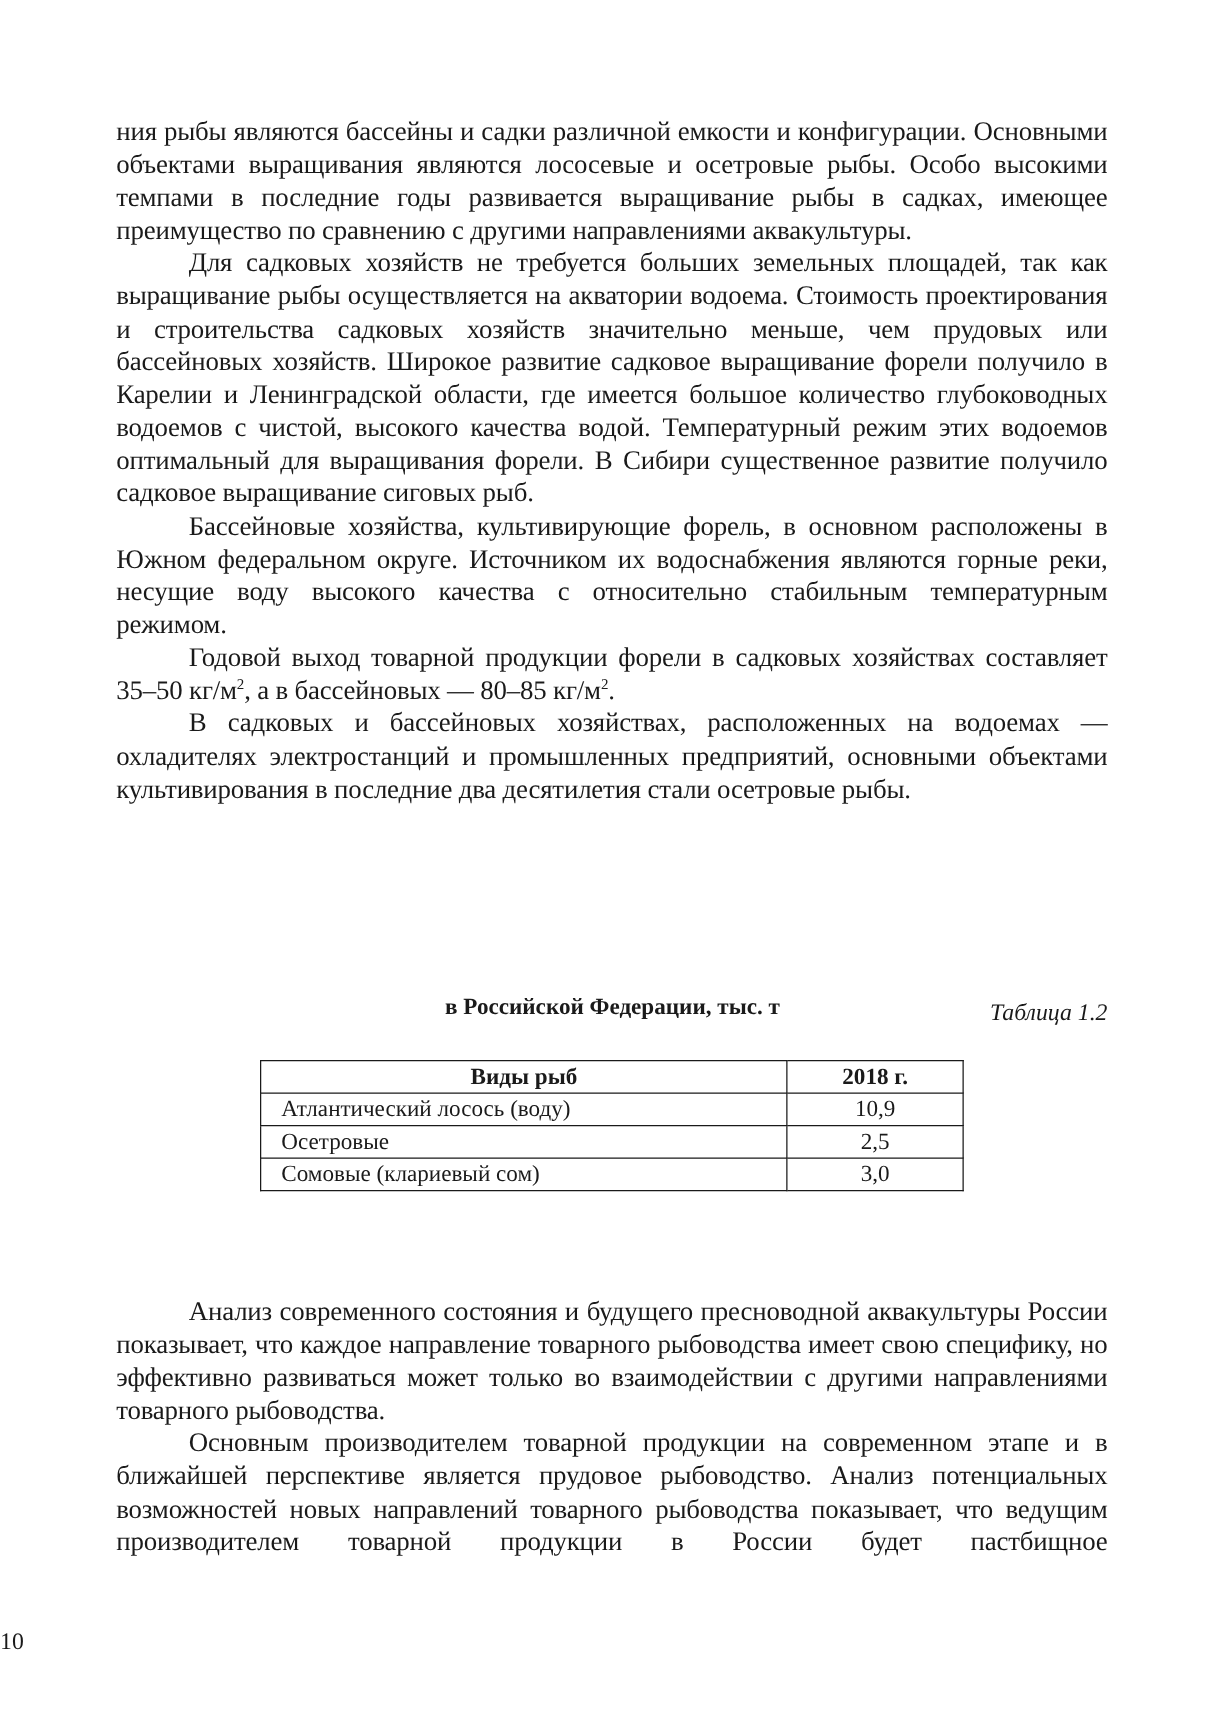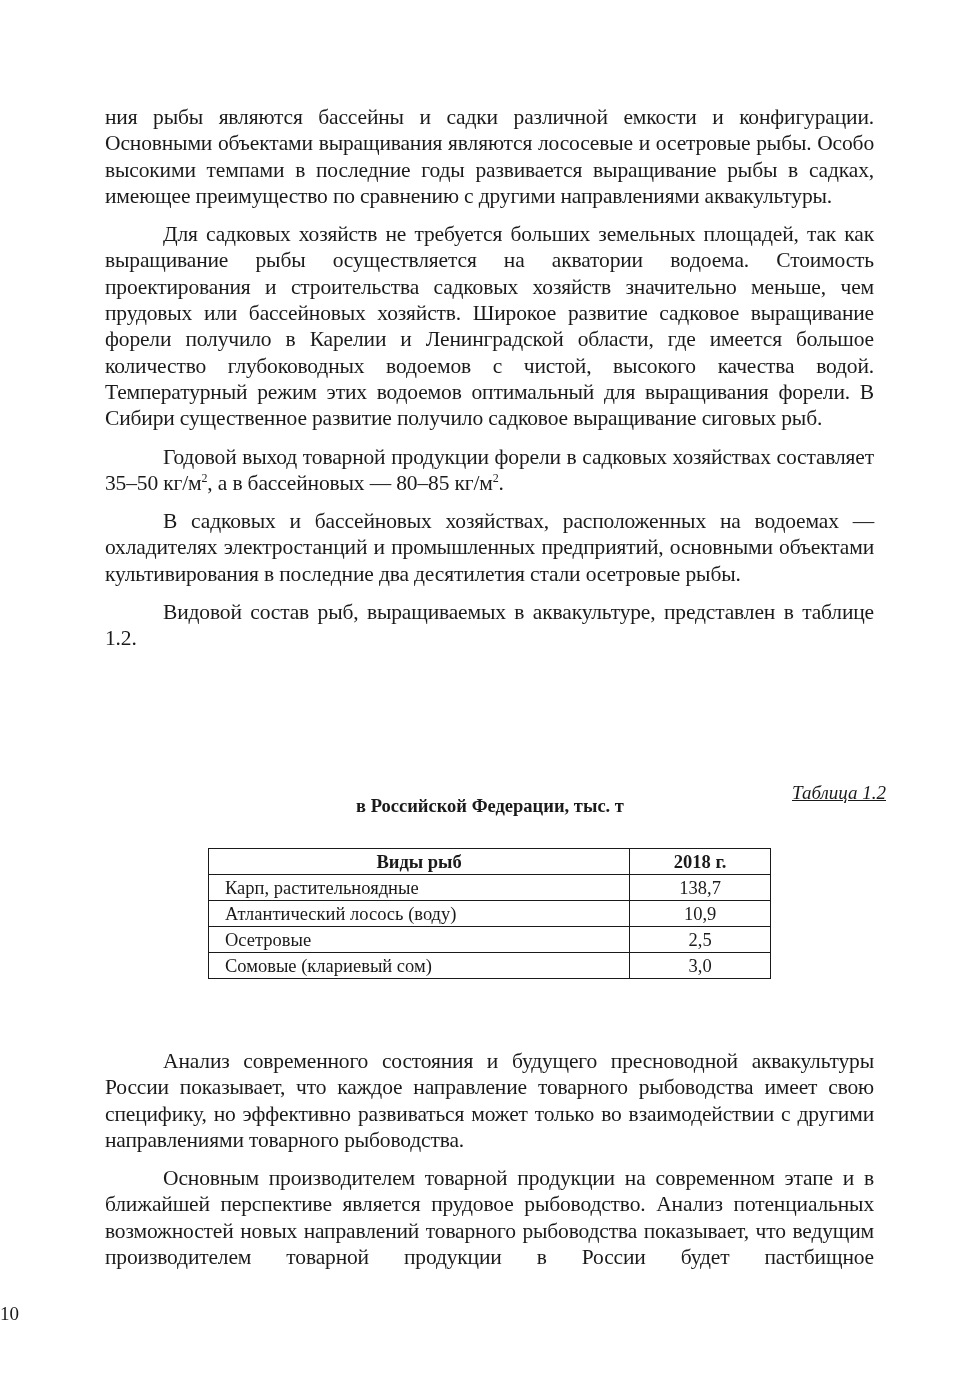--- a/index.html
+++ b/index.html
@@ -18,41 +18,40 @@
     .page {
       position: absolute;
       left: 93px;
       top: 92px;
       width: 793px;
     }
     .para {
       font-size: 21.5px;
       line-height: 26.3px;
       text-align: justify;
-      margin: 12px;
+      margin: 0;
       letter-spacing: -0.15px;
     }
     .para.indent {
       text-indent: 58px;
     }
     .para.last-justify-none {
       text-align-last: left;
     }
     sup {
       font-size: 12px;
       line-height: 0;
       vertical-align: 8px;
     }
     .table-label {
       position: absolute;
       right: 94px;
-      top: 782px;
+      top: 800px;
       font-style: italic;
       font-size: 19px;
-      text-decoration: underline;
     }
     .table-title {
       position: absolute;
       left: 190px;
       width: 600px;
       top: 794px;
       text-align: center;
       font-weight: bold;
       font-size: 18.5px;
       line-height: 24px;
@@ -91,47 +90,43 @@
       text-align: left;
       font-size: 19px;
     }
   </style>
 </head>
 <body>
 
 <div class="page">
   <p class="para">ния рыбы являются бассейны и садки различной емкости и конфигурации. Основными объектами выращивания являются лососевые и осетровые рыбы. Особо высокими темпами в последние годы развивается выращивание рыбы в садках, имеющее преимущество по сравнению с другими направлениями аквакультуры.</p>
   <p class="para indent">Для садковых хозяйств не требуется больших земельных площадей, так как выращивание рыбы осуществляется на акватории водоема. Стоимость проектирования и строительства садковых хозяйств значительно меньше, чем прудовых или бассейновых хозяйств. Широкое развитие садковое выращивание форели получило в Карелии и Ленинградской области, где имеется большое количество глубоководных водоемов с чистой, высокого качества водой. Температурный режим этих водоемов оптимальный для выращивания форели. В Сибири существенное развитие получило садковое выращивание сиговых рыб.</p>
+  <p class="para indent">Бассейновые хозяйства, культивирующие форель, в основном расположены в Южном федеральном округе. Источником их водоснабжения являются горные реки, несущие воду высокого качества с относительно стабильным температурным режимом.</p>
   <p class="para indent"><span>Годовой выход товарной продукции форели в садковых хозяйствах составляет 35–50 кг/м</span><sup>2</sup><span>, а в бассейновых — 80–85 кг/м</span><sup>2</sup><span>.</span></p>
   <p class="para indent">В садковых и бассейновых хозяйствах, расположенных на водоемах — охладителях электростанций и промышленных предприятий, основными объектами культивирования в последние два десятилетия стали осетровые рыбы.</p>
-  <p class="para indent">Видовой состав рыб, выращиваемых в аквакультуре, представлен в таблице 1.2.</p>
 </div>
 
 <div class="table-label">Таблица 1.2</div>
 
 <div class="table-title">
   <div>в Российской Федерации, тыс. т</div>
 </div>
 
 <table class="data">
   <colgroup>
       <col class="c1">
       <col class="c2">
     </colgroup>
   <thead>
     <tr>
       <th>Виды рыб</th>
       <th>2018 г.</th>
     </tr>
   </thead>
   <tbody>
-    <tr>
-      <td class="name">Карп, растительноядные</td>
-      <td class="val">138,7</td>
-    </tr>
     <tr>
       <td class="name">Атлантический лосось (воду)</td>
       <td class="val">10,9</td>
     </tr>
     <tr>
       <td class="name">Осетровые</td>
       <td class="val">2,5</td>
     </tr>
     <tr>
       <td class="name">Сомовые (клариевый сом)</td>

